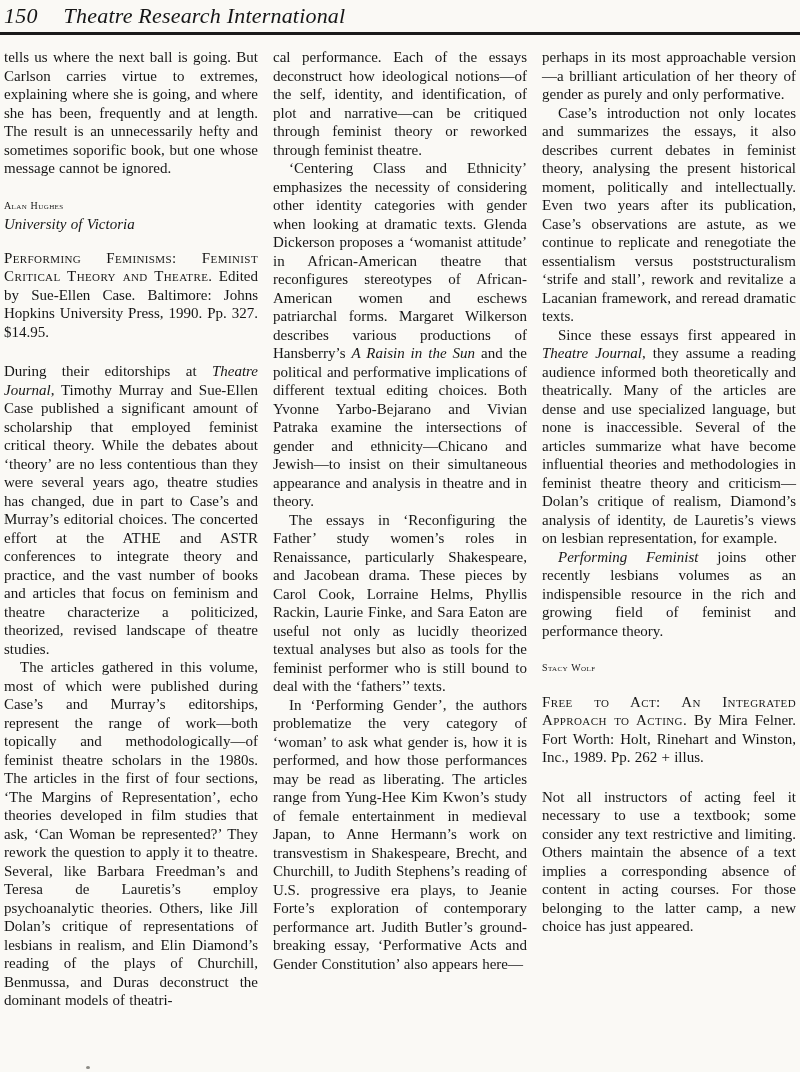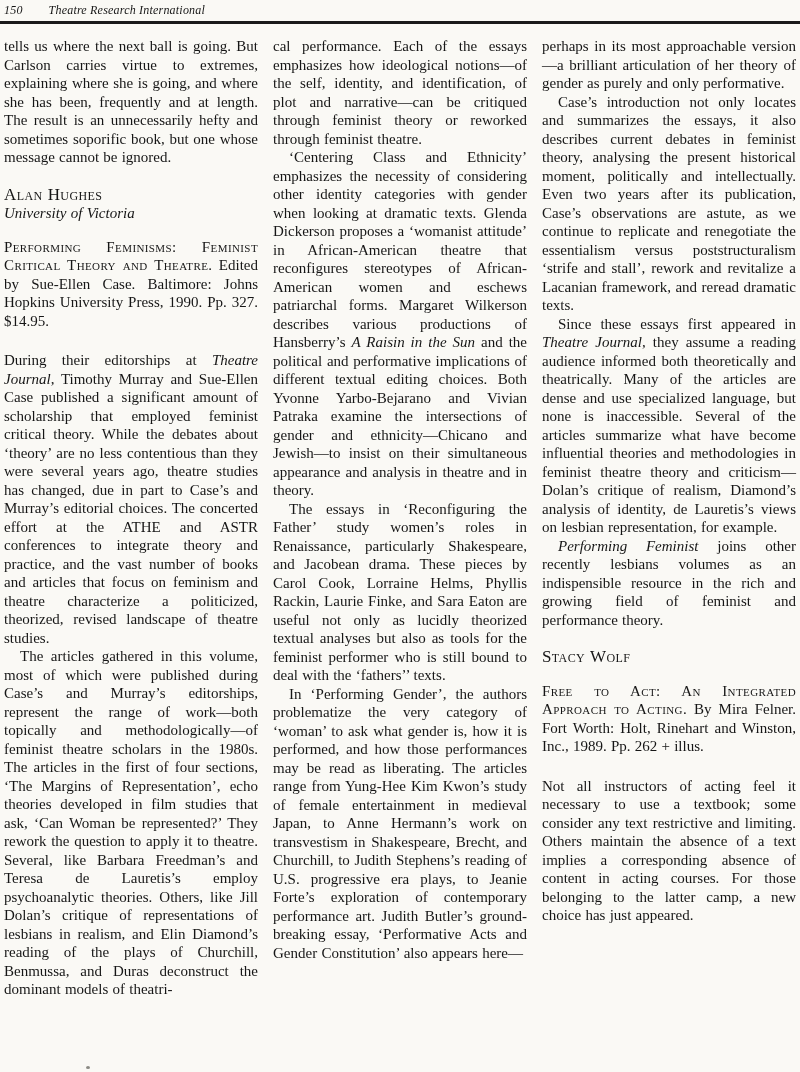--- a/index.html
+++ b/index.html
@@ -9,21 +9,21 @@
     color:#161616;
     font-family:"Liberation Serif","DejaVu Serif",serif;
     overflow:hidden;
   }
   .page { position:relative; width:800px; height:1072px; overflow:hidden; }
 
   .page-header {
     display:flex; align-items:baseline;
     padding:3px 6px 0 4px;
     font-style:italic;
-    font-size:12px;
+    font-size:22px;
     letter-spacing:0.2px;
   }
   .page-num { margin-right:26px; }
   .rule { height:3px; background:#1a1a1a; margin-top:3px; }
 
   .columns {
     display:flex;
     gap:15px;
     padding:13px 4px 0 4px;
   }
@@ -35,21 +35,21 @@
     line-height:18.5px;
     text-align:justify;
     word-spacing:0.5px;
   }
   .block.indent { text-indent:16px; }
 
   .reviewer-name {
     margin-top:19px;
     text-align:left;
     font-variant:small-caps;
-    font-size:17px;
+    font-size:10px;
     letter-spacing:0.4px;
   }
   .affiliation { text-align:left; font-style:italic; }
 
   .book-heading { margin-top:15px; margin-bottom:21px; }
 
   .run-italic { font-style:italic; }
   .run-smallcaps { font-variant:small-caps; letter-spacing:0.4px; }
   .run-normal { font-style:normal; }
 
@@ -72,21 +72,21 @@
   <main class="columns">
     <section class="column">
         <p class="block paragraph"><span class="run-normal">tells us where the next ball is going. But Carlson carries virtue to extremes, explaining where she is going, and where she has been, frequently and at length. The result is an unnecessarily hefty and sometimes soporific book, but one whose message cannot be ignored.</span></p>
         <p class="block reviewer-name"><span class="run-smallcaps">Alan Hughes</span></p>
         <p class="block affiliation"><span class="run-italic">University of Victoria</span></p>
         <p class="block book-heading"><span class="run-smallcaps">Performing Feminisms: Feminist Critical Theory and Theatre.</span><span class="run-normal"> Edited by Sue-Ellen Case. Baltimore: Johns Hopkins University Press, 1990. Pp. 327. $14.95.</span></p>
         <p class="block paragraph"><span class="run-normal">During their editorships at </span><span class="run-italic">Theatre Journal</span><span class="run-normal">, Timothy Murray and Sue-Ellen Case published a significant amount of scholarship that employed feminist critical theory. While the debates about ‘theory’ are no less contentious than they were several years ago, theatre studies has changed, due in part to Case’s and Murray’s editorial choices. The concerted effort at the ATHE and ASTR conferences to integrate theory and practice, and the vast number of books and articles that focus on feminism and theatre characterize a politicized, theorized, revised landscape of theatre studies.</span></p>
         <p class="block paragraph indent"><span class="run-normal">The articles gathered in this volume, most of which were published during Case’s and Murray’s editorships, represent the range of work—both topically and methodologically—of feminist theatre scholars in the 1980s. The articles in the first of four sections, ‘The Margins of Representation’, echo theories developed in film studies that ask, ‘Can Woman be represented?’ They rework the question to apply it to theatre. Several, like Barbara Freedman’s and Teresa de Lauretis’s employ psychoanalytic theories. Others, like Jill Dolan’s critique of representations of lesbians in realism, and Elin Diamond’s reading of the plays of Churchill, Benmussa, and Duras deconstruct the dominant models of theatri-</span></p>
       </section>
     <section class="column">
-        <p class="block paragraph"><span class="run-normal">cal performance. Each of the essays emphasizes how ideological notions—of the self, identity, and identification, of plot and narrative—can be critiqued through feminist theory or reworked through feminist theatre.</span></p>
+        <p class="block paragraph"><span class="run-normal">cal performance. Each of the essays deconstruct how ideological notions—of the self, identity, and identification, of plot and narrative—can be critiqued through feminist theory or reworked through feminist theatre.</span></p>
         <p class="block paragraph indent"><span class="run-normal">‘Centering Class and Ethnicity’ emphasizes the necessity of considering other identity categories with gender when looking at dramatic texts. Glenda Dickerson proposes a ‘womanist attitude’ in African-American theatre that reconfigures stereotypes of African-American women and eschews patriarchal forms. Margaret Wilkerson describes various productions of Hansberry’s </span><span class="run-italic">A Raisin in the Sun</span><span class="run-normal"> and the political and performative implications of different textual editing choices. Both Yvonne Yarbo-Bejarano and Vivian Patraka examine the intersections of gender and ethnicity—Chicano and Jewish—to insist on their simultaneous appearance and analysis in theatre and in theory.</span></p>
         <p class="block paragraph indent"><span class="run-normal">The essays in ‘Reconfiguring the Father’ study women’s roles in Renaissance, particularly Shakespeare, and Jacobean drama. These pieces by Carol Cook, Lorraine Helms, Phyllis Rackin, Laurie Finke, and Sara Eaton are useful not only as lucidly theorized textual analyses but also as tools for the feminist performer who is still bound to deal with the ‘fathers’’ texts.</span></p>
         <p class="block paragraph indent"><span class="run-normal">In ‘Performing Gender’, the authors problematize the very category of ‘woman’ to ask what gender is, how it is performed, and how those performances may be read as liberating. The articles range from Yung-Hee Kim Kwon’s study of female entertainment in medieval Japan, to Anne Hermann’s work on transvestism in Shakespeare, Brecht, and Churchill, to Judith Stephens’s reading of U.S. progressive era plays, to Jeanie Forte’s exploration of contemporary performance art. Judith Butler’s ground-breaking essay, ‘Performative Acts and Gender Constitution’ also appears here—</span></p>
       </section>
     <section class="column">
         <p class="block paragraph"><span class="run-normal">perhaps in its most approachable version—a brilliant articulation of her theory of gender as purely and only performative.</span></p>
         <p class="block paragraph indent"><span class="run-normal">Case’s introduction not only locates and summarizes the essays, it also describes current debates in feminist theory, analysing the present historical moment, politically and intellectually. Even two years after its publication, Case’s observations are astute, as we continue to replicate and renegotiate the essentialism versus poststructuralism ‘strife and stall’, rework and revitalize a Lacanian framework, and reread dramatic texts.</span></p>
         <p class="block paragraph indent"><span class="run-normal">Since these essays first appeared in </span><span class="run-italic">Theatre Journal</span><span class="run-normal">, they assume a reading audience informed both theoretically and theatrically. Many of the articles are dense and use specialized language, but none is inaccessible. Several of the articles summarize what have become influential theories and methodologies in feminist theatre theory and criticism—Dolan’s critique of realism, Diamond’s analysis of identity, de Lauretis’s views on lesbian representation, for example.</span></p>
         <p class="block paragraph indent"><span class="run-italic">Performing Feminist</span><span class="run-normal"> joins other recently lesbians volumes as an indispensible resource in the rich and growing field of feminist and performance theory.</span></p>
         <p class="block reviewer-name"><span class="run-smallcaps">Stacy Wolf</span></p>

